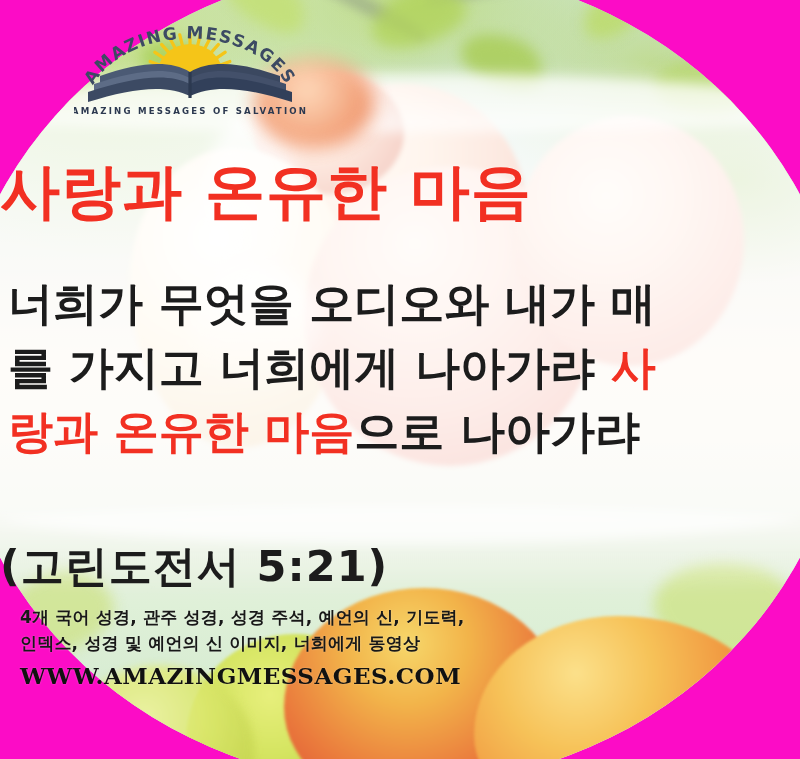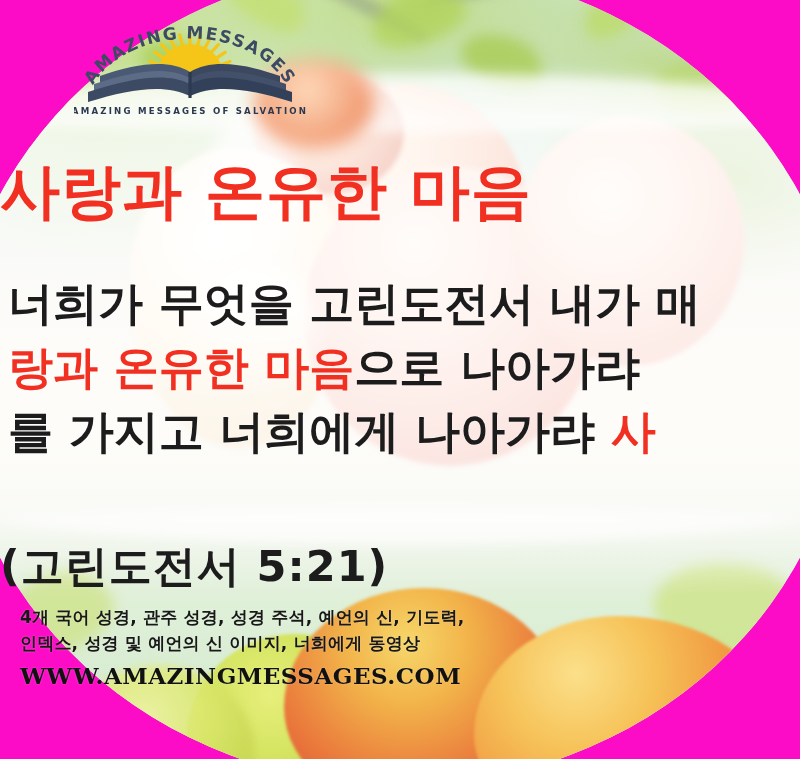--- a/index.html
+++ b/index.html
@@ -273,27 +273,27 @@
       </text>
 
       <text x="116" y="100" text-anchor="middle" font-family="'DejaVu Sans','Liberation Sans',sans-serif" font-size="8.6" font-weight="700" letter-spacing="2.2" fill="#2c3950">AMAZING MESSAGES OF SALVATION</text>
     </svg>
   </div>
 
   <div class="layer" id="title">사랑과 온유한 마음</div>
 
   <div class="layer" id="verse">
     <span class="vline">
-      <span>너희가 무엇을 고린도전서 내가 매</span>
+      <span>너희가 무엇을 오디오와 내가 매</span>
+    </span>
+    <span class="vline">
+      <span>를 가지고 너희에게 나아가랴 </span><span class="hl">사</span>
     </span>
     <span class="vline">
       <span class="hl">랑과 온유한 마음</span><span>으로 나아가랴</span>
-    </span>
-    <span class="vline">
-      <span>를 가지고 너희에게 나아가랴 </span><span class="hl">사</span>
     </span>
   </div>
 
   <div class="layer" id="citation">(고린도전서 5:21)</div>
 
   <div class="layer" id="footer">
     <div class="foot-line">4개 국어 성경, 관주 성경, 성경 주석, 예언의 신, 기도력,</div>
     <div class="foot-line">인덱스, 성경 및 예언의 신 이미지, 너희에게 동영상</div>
     <div id="url">WWW.AMAZINGMESSAGES.COM</div>
   </div>

